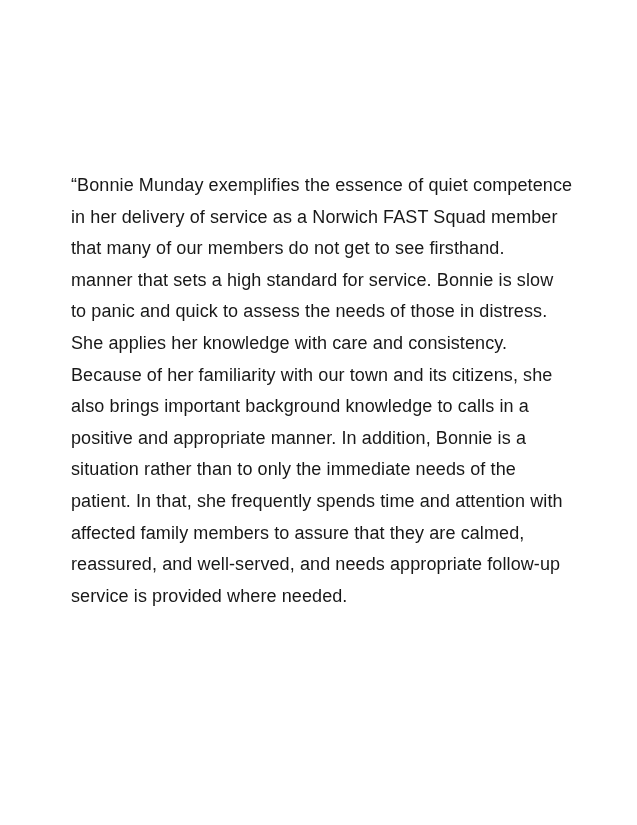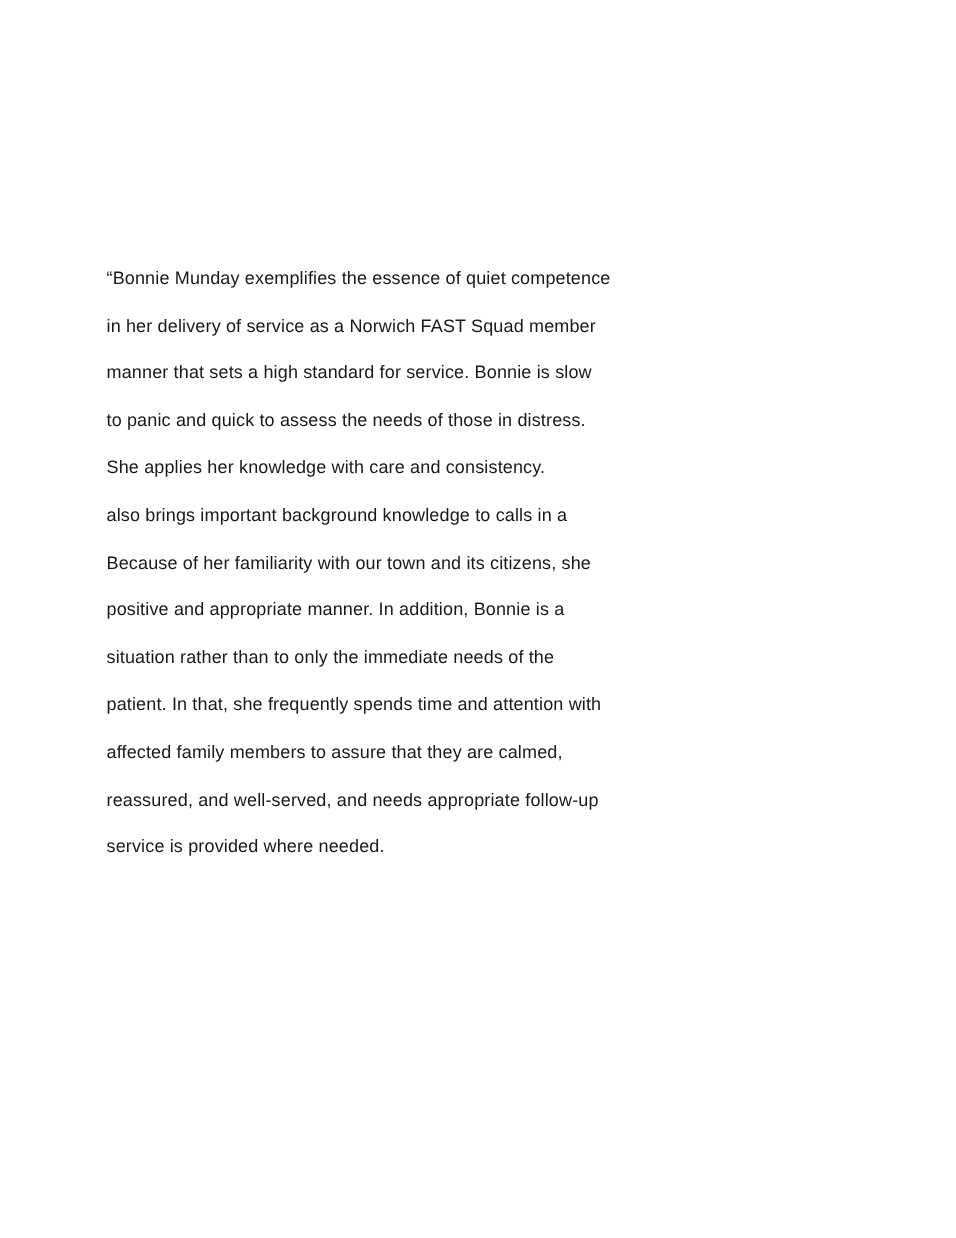--- a/index.html
+++ b/index.html
@@ -14,41 +14,42 @@
     background: #ffffff;
     overflow: hidden;
     font-family: "Liberation Sans", "DejaVu Sans", sans-serif;
   }
   .text-block {
     position: absolute;
     top: 170px;
     left: 71px;
     width: 505px;
     color: #181818;
-    font-size: 12px;
+    font-size: 18px;
     letter-spacing: 0.1px;
   }
   .text-line {
     height: 31.6px;
     line-height: 31.6px;
     white-space: nowrap;
   }
 </style>
 </head>
 <body>
 
 <div class="page">
   <div class="text-block">
     <div class="text-line">“Bonnie Munday exemplifies the essence of quiet competence</div>
     <div class="text-line">in her delivery of service as a Norwich FAST Squad member</div>
+    <div class="text-line">that many of our members do not get to see firsthand.</div>
     <div class="text-line">manner that sets a high standard for service. Bonnie is slow</div>
     <div class="text-line">to panic and quick to assess the needs of those in distress.</div>
     <div class="text-line">She applies her knowledge with care and consistency.</div>
+    <div class="text-line">Because of her familiarity with our town and its citizens, she</div>
     <div class="text-line">also brings important background knowledge to calls in a</div>
-    <div class="text-line">Because of her familiarity with our town and its citizens, she</div>
     <div class="text-line">positive and appropriate manner. In addition, Bonnie is a</div>
     <div class="text-line">situation rather than to only the immediate needs of the</div>
     <div class="text-line">patient. In that, she frequently spends time and attention with</div>
     <div class="text-line">affected family members to assure that they are calmed,</div>
     <div class="text-line">reassured, and well-served, and needs appropriate follow-up</div>
     <div class="text-line">service is provided where needed.</div>
   </div>
 </div>
 
 </body></html>

